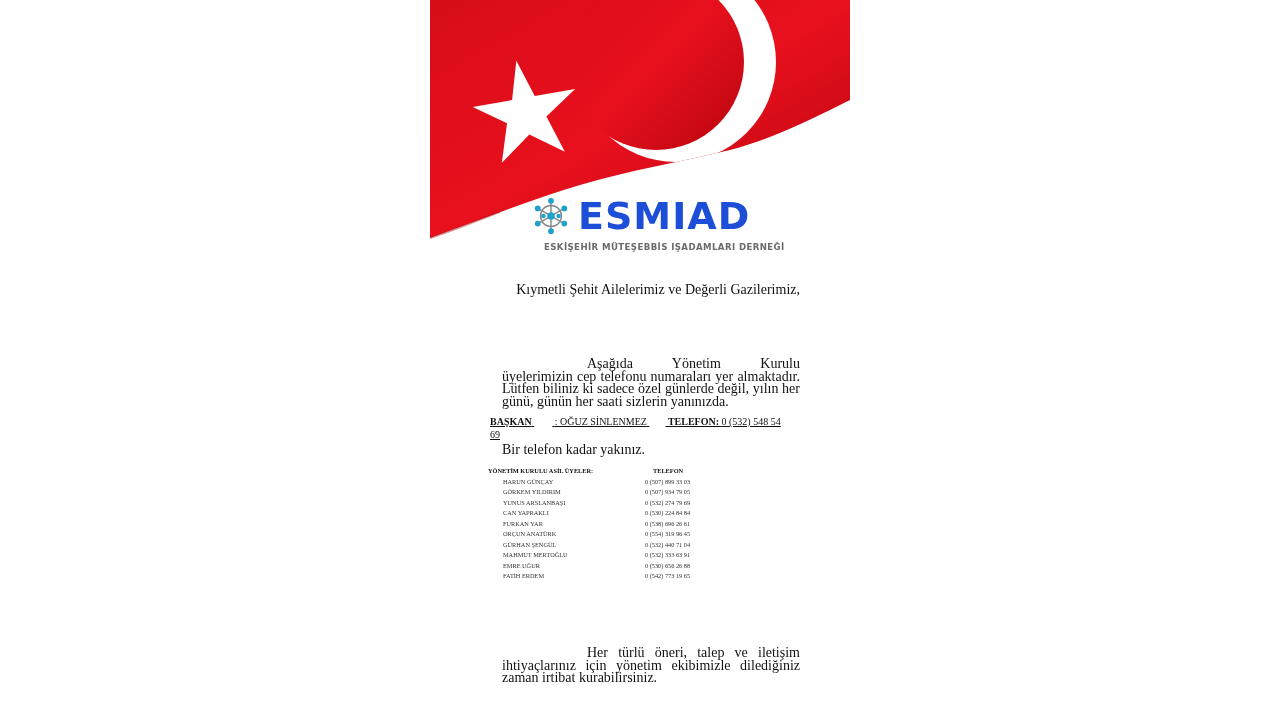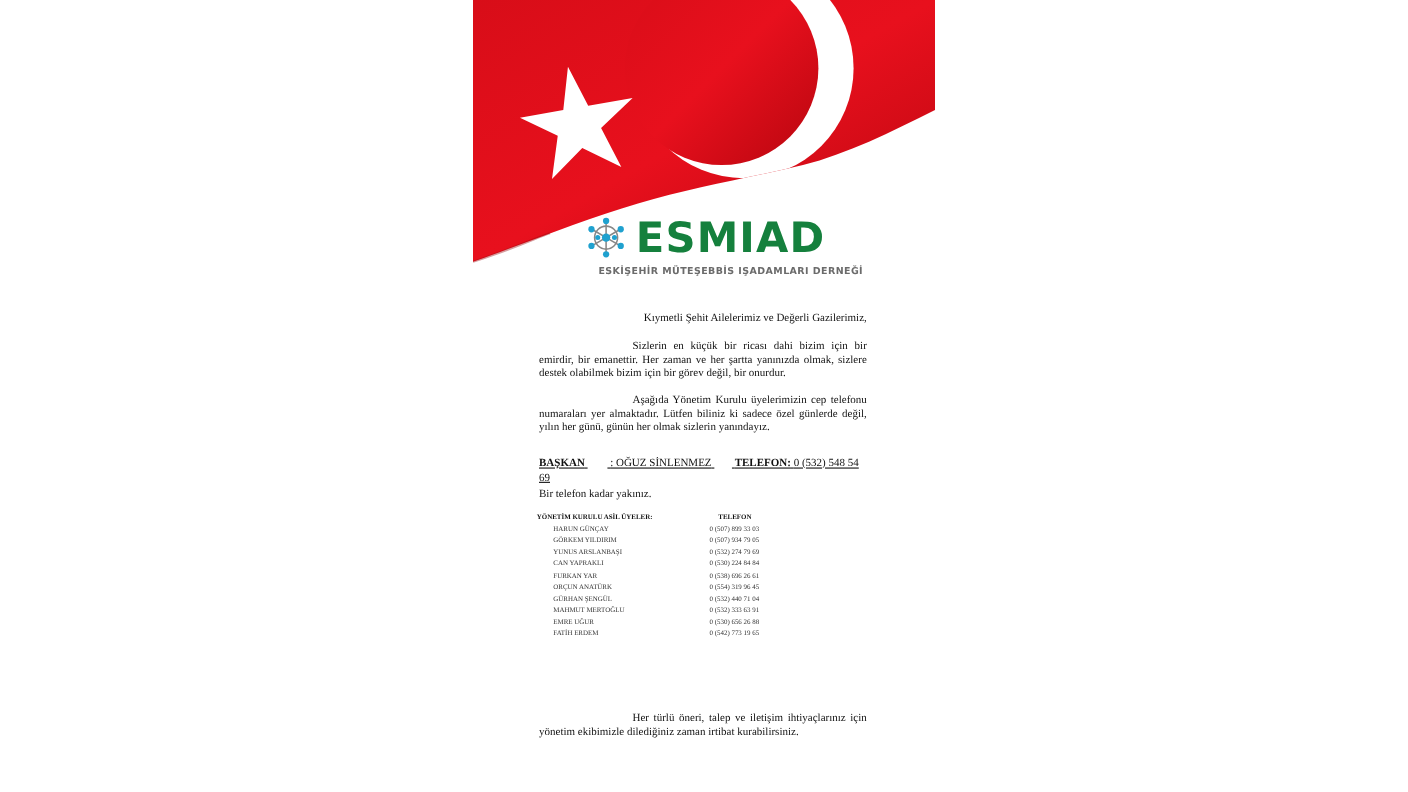--- a/index.html
+++ b/index.html
@@ -8,28 +8,28 @@
     font-family:"Liberation Serif", serif; color:#111;
   }
   .page {
     position:absolute; left:430px; top:0; width:420px; height:720px; background:#fff; overflow:hidden;
   }
   .flag { position:absolute; left:0; top:0; width:420px; height:240px; }
   .logo { position:absolute; left:102px; top:196px; width:240px; height:64px; }
   .logo-row { display:flex; align-items:center; }
   .logo-icon { width:38px; height:38px; margin-right:8px; }
   .logo-word {
-    font-family:"DejaVu Sans", sans-serif; font-weight:bold; font-size:38px; color:#15803d;
+    font-family:"DejaVu Sans", sans-serif; font-weight:bold; font-size:38px; color:#1d4ed8;
     letter-spacing:1px; line-height:40px; position:relative;
   }
   .logo-sub {
     font-family:"DejaVu Sans", sans-serif; font-weight:bold; font-size:8.6px; color:#6b6b6b;
     letter-spacing:0.4px; margin-top:6px; white-space:nowrap;margin-left:12px;
   }
-  .text { position:absolute; left:60px; width:298px; font-size:10px; line-height:12.6px; text-align:justify; }
+  .text { position:absolute; left:72px; width:298px; font-size:14px; line-height:12.6px; text-align:justify; }
   .indent { text-indent:85px; }
   .right { text-align:right; }
   .pres { position:absolute; left:60px; top:416px; width:298px; font-size:10px; line-height:12.6px;text-decoration:underline; }
   .pres b { font-weight:bold; }
   .board { position:absolute; left:58px; top:466px; width:260px; font-size:6.3px; line-height:10.5px; color:#333; }
   .board .hdr { display:flex; font-weight:bold; color:#111; }
   .board .hdr .c1 { width:165px; }
   .board .row { display:flex; }
   .board .row .c1 { width:142px; padding-left:15px; }
   .board .row .c2 { width:100px; }
@@ -76,22 +76,21 @@
           <circle cx="12" cy="20" r="2.4"></circle>
             <circle cx="28" cy="20" r="2.4"></circle>
         </g>
       </svg>
       <div class="logo-word">ESMIAD</div>
     </div>
     <div class="logo-sub">ESKİŞEHİR MÜTEŞEBBİS IŞADAMLARI DERNEĞİ</div>
   </div>
 
   <div class="text right" style="top:284px;">Kıymetli Şehit Ailelerimiz ve Değerli Gazilerimiz,</div>
-  <div class="text indent" style="top:309px;">Sizlerin en küçük bir ricası dahi bizim için bir emirdir, bir emanettir. Her zaman ve her şartta yanınızda olmak, sizlere destek olabilmek bizim için bir görev değil, bir onurdur.</div>
-  <div class="text indent" style="top:358px;">Aşağıda Yönetim Kurulu üyelerimizin cep telefonu numaraları yer almaktadır. Lütfen biliniz ki sadece özel günlerde değil, yılın her günü, günün her olmak sizlerin yanındayız.</div>
+  <div class="text indent" style="top:358px;">Aşağıda Yönetim Kurulu üyelerimizin cep telefonu numaraları yer almaktadır. Lütfen biliniz ki sadece özel günlerde değil, yılın her günü, günün her saati sizlerin yanınızda.</div>
   <div class="text" style="top:408px;margin-top:36px;">Bir telefon kadar yakınız.</div>
 
   <div class="pres">
     <b>BAŞKAN</b>
     <span style="display:inline-block;width:18px;"></span>
     <span>: OĞUZ SİNLENMEZ</span>
     <span style="display:inline-block;width:16px;"></span>
     <b>TELEFON:</b>
     <span>0 (532) 548 54 69</span>
   </div>

